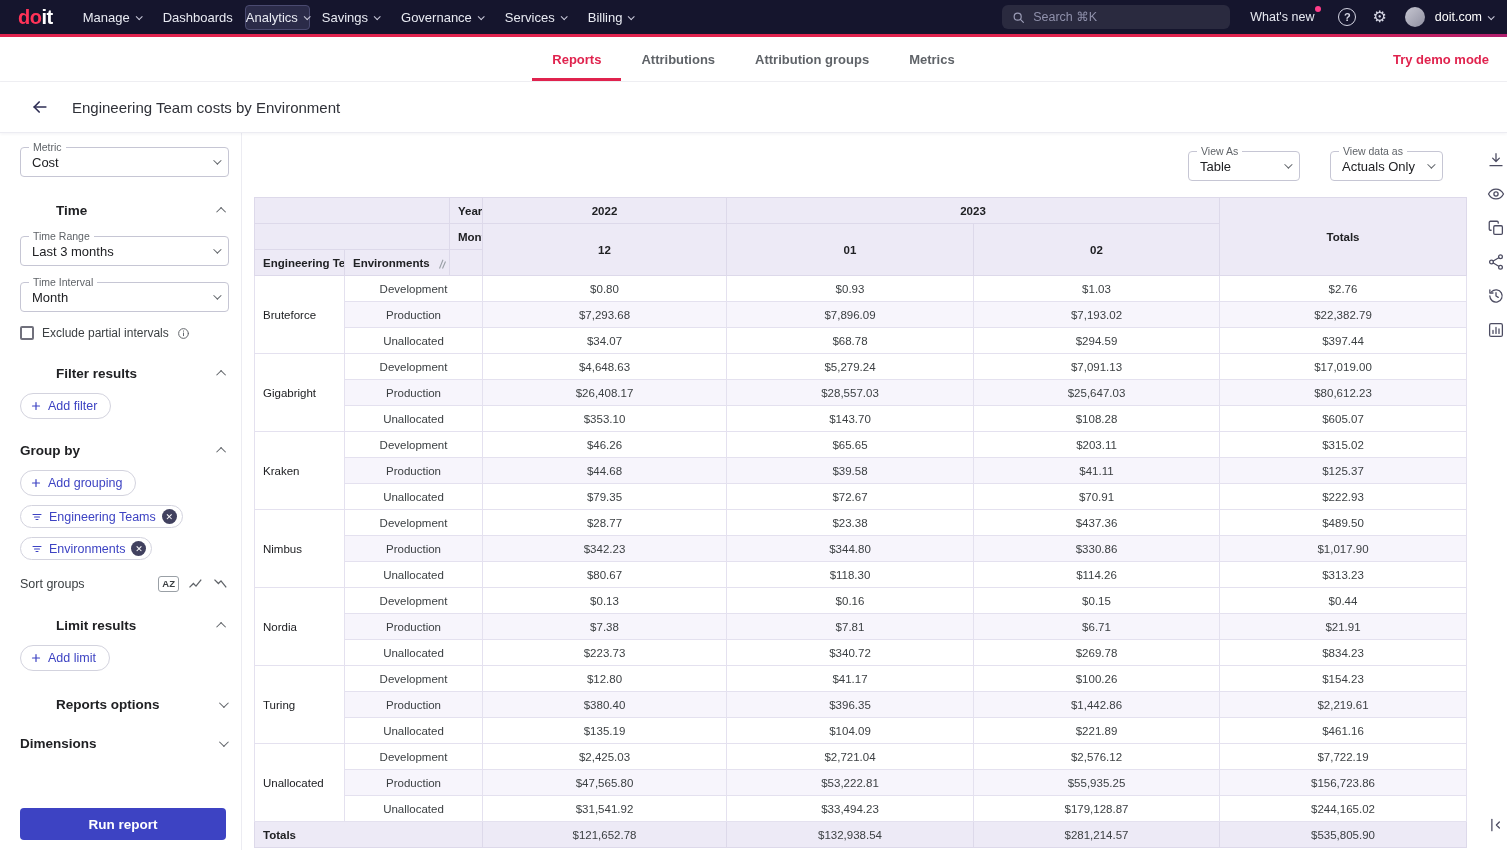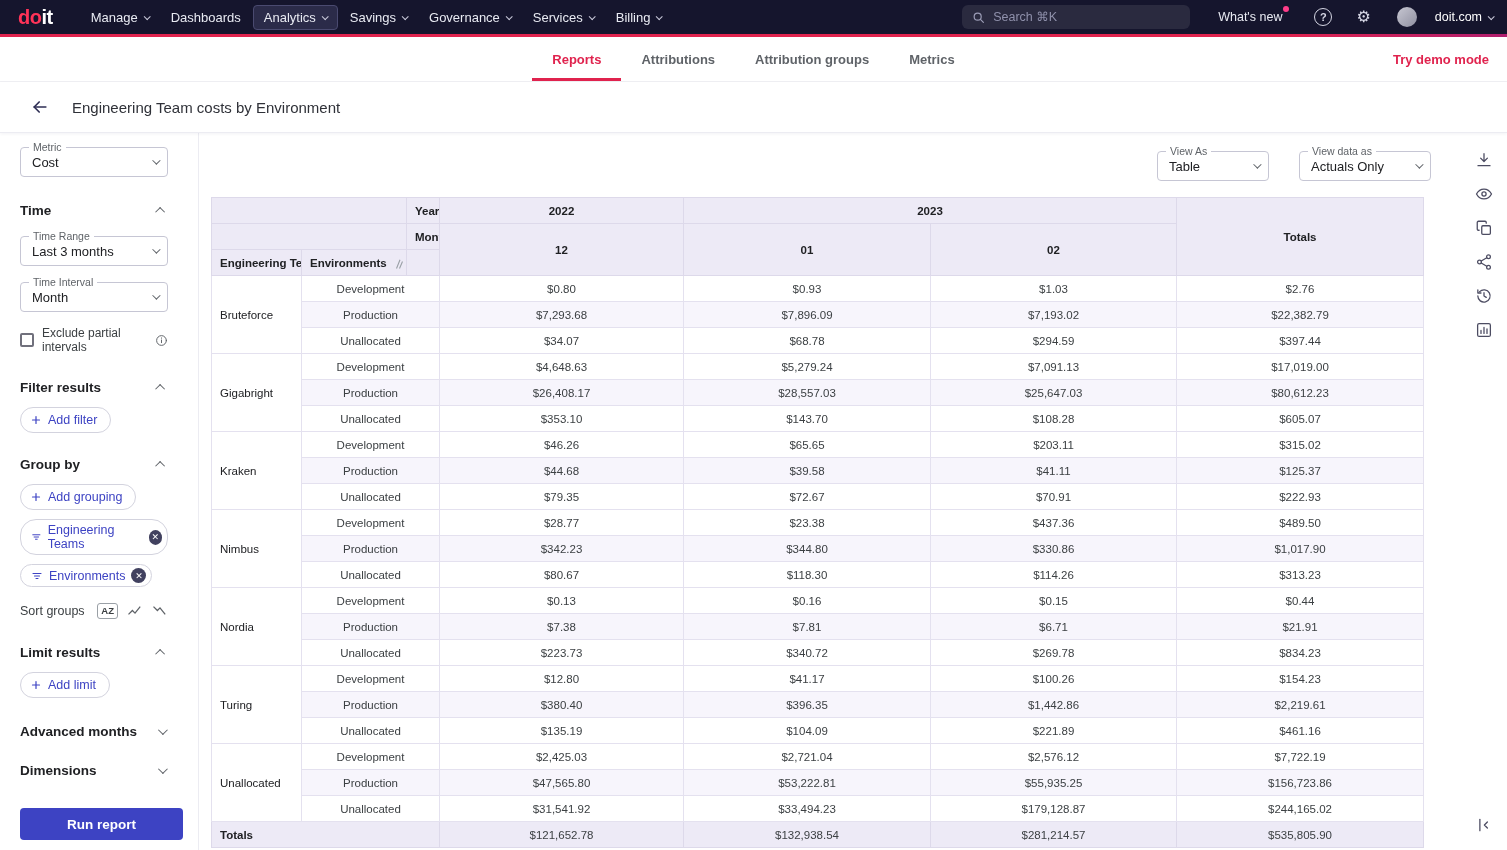--- a/index.html
+++ b/index.html
@@ -1,25 +1,25 @@
 <!DOCTYPE html>
 <html><head>
 <meta charset="utf-8">
 <style>
   * { box-sizing: border-box; margin: 0; padding: 0; }
   html,body { width:1507px; height:850px; overflow:hidden; }
   body { font-family:"Liberation Sans", sans-serif; background:#fff; color:#3c4043; position:relative; }
 
   
-  .topnav { height:34px; background:#15152d; display:flex; align-items:center; padding:0 14px 0 18px; gap:10px; }
+  .topnav { height:34px; background:#15152d; display:flex; align-items:center; padding:0 14px 0 18px; gap:2px; }
   .logo { font-size:20px; font-weight:bold; letter-spacing:-0.5px; margin-right:18px; cursor:pointer; line-height:1; }
   .logo .p1 { color:#ff3358; }
   .logo .p2 { color:#ffffff; }
   .nav-item { display:flex; align-items:center; gap:6px; color:#e8eaf2; font-size:13px; padding:5px 10px; border-radius:4px; cursor:pointer; white-space:nowrap; }
-  .nav-item.active { background:#2b2b49; border:1px solid #4a4a70; padding:4px 10px; }
+  .nav-item.active { background:#2b2b49; border:1px solid #4a4a70; padding:4px 0; }
   .navchev { width:5px; height:5px; border-right:1.5px solid #c9c9da; border-bottom:1.5px solid #c9c9da; transform:rotate(45deg) translateY(-1px); }
   .searchbox { margin-left:auto; width:228px; height:24px; background:rgba(255,255,255,0.09); border-radius:6px; display:flex; align-items:center; gap:8px; padding:0 10px; }
   .searchbox input { flex:1; background:transparent; border:none; outline:none; color:#cfd0e0; font-size:12.5px; font-family:inherit; }
   .searchbox input::placeholder { color:#8f90ab; }
   .whatsnew { color:#e8eaf2; font-size:12.5px; margin-left:18px; position:relative; cursor:pointer; padding-right:6px; }
   .whatsnew .dot { position:absolute; top:-4px; right:-1px; width:6px; height:6px; border-radius:50%; background:#ff3d8a; }
   .help-circle { width:18px; height:18px; border-radius:50%; border:1.6px solid #d5d6e4; color:#d5d6e4; font-size:11px; font-weight:bold; display:grid; place-items:center; margin-left:16px; cursor:pointer; }
   .gear { color:#d5d6e4; font-size:16px; margin-left:14px; cursor:pointer; line-height:1; }
   .avatar { width:20px; height:20px; border-radius:50%; background:linear-gradient(135deg,#c7c7d2,#8f8fa0); margin-left:16px; cursor:pointer; }
   .account { display:flex; align-items:center; gap:6px; color:#fff; font-size:12.5px; margin-left:8px; cursor:pointer; }
@@ -31,21 +31,21 @@
   .tab.active { color:#e0234e; box-shadow:inset 0 -3px 0 #e0234e; }
   .try-demo { position:absolute; right:18px; top:0; bottom:0; display:flex; align-items:center; color:#e0234e; font-size:13px; font-weight:bold; cursor:pointer; }
 
   
   .page-header { height:51px; display:flex; align-items:center; gap:22px; padding:0 30px; border-bottom:1px solid #ececf2; box-shadow:0 1px 3px rgba(40,40,80,0.06); position:relative; z-index:2; background:#fff; }
   .back-btn { display:grid; place-items:center; cursor:pointer; }
   .page-title { font-size:15px; color:#2f3138; }
 
   
   .content { display:flex; height:717px; }
-  .sidebar { width:199px; padding:14px 30px 10px 20px; border-right:1px solid #ececf2; position:relative; flex:none; }
+  .sidebar { width:242px; padding:14px 12px 10px 20px; border-right:1px solid #ececf2; position:relative; flex:none; }
   .main { flex:1; padding:6px 6px 0 12px; position:relative; }
   .rail { width:46px; flex:none; position:relative; display:flex; flex-direction:column; align-items:center; padding-top:18px; gap:16px; }
 
   
   .mselect { position:relative; border:1px solid #c6c6d4; border-radius:4px; height:30px; display:flex; align-items:center; justify-content:space-between; padding:0 9px 0 11px; font-size:13px; color:#202124; background:#fff; cursor:pointer; }
   .mselect .flabel { position:absolute; top:-7px; left:8px; background:#fff; padding:0 4px; font-size:10.5px; color:#5f6368; white-space:nowrap; }
   .caret { width:6px; height:6px; border-right:1.6px solid #5f6368; border-bottom:1.6px solid #5f6368; transform:rotate(45deg) translateY(-2px); flex:none; }
 
   
   .section-head { display:flex; align-items:center; justify-content:space-between; font-size:13.5px; font-weight:bold; color:#202124; cursor:pointer; }
@@ -55,26 +55,26 @@
   .check-row { display:flex; align-items:center; gap:8px; margin-top:14px; font-size:12px; color:#3c4043; }
   .checkbox { width:14px; height:14px; border:2px solid #70707c; border-radius:2px; flex:none; cursor:pointer; }
   .pill-btn { display:inline-flex; align-items:center; gap:6px; border:1px solid #d3d3de; border-radius:16px; padding:5px 13px 5px 9px; color:#3d43c3; font-size:12.5px; font-weight:normal; background:#fff; cursor:pointer; }
   .chip { display:inline-flex; align-items:center; gap:6px; border:1px solid #d3d3de; border-radius:16px; padding:3px 5px 3px 10px; color:#3d43c3; font-size:12.5px; background:#fff; cursor:pointer; margin-top:9px; }
   .chip-x { width:15px; height:15px; border-radius:50%; background:#41415f; color:#fff; font-size:9px; display:grid; place-items:center; cursor:pointer; }
   .sort-row { display:flex; align-items:center; gap:9px; margin-top:16px; font-size:12.5px; color:#3c4043; }
   .sort-az { border:1px solid #9aa0a6; border-radius:3px; font-size:9.5px; font-weight:bold; color:#3c4043; padding:2px 3px; margin-left:auto; cursor:pointer; line-height:1; }
   .sort-icon { cursor:pointer; display:grid; place-items:center; }
   .run-btn { position:absolute; left:20px; right:15px; bottom:10px; height:32px; background:#3d43c3; color:#fff; border:none; border-radius:4px; font-size:13.5px; font-weight:bold; font-family:inherit; cursor:pointer; }
 
-  .mt26 { margin-top:26px; } .mt24 { margin-top:24px; } .mt16 { margin-top:16px; } .mt12 { margin-top:12px; } .mt18 { margin-top:18px; }
+  .mt26 { margin-top:26px;margin-left:36px; } .mt24 { margin-top:24px; } .mt16 { margin-top:16px; } .mt12 { margin-top:12px; } .mt18 { margin-top:18px; }
 
   
   .view-controls { display:flex; justify-content:flex-end; gap:30px; margin:12px 24px 16px 0; }
   .view-controls .mselect.vas { width:112px; }
-  .view-controls .mselect.vda { width:132px; }
+  .view-controls .mselect.vda { width:113px; }
 
   
   table.report { border-collapse:collapse; width:1212px; font-size:11.5px; color:#3c4043; table-layout:fixed; }
   table.report th, table.report td { border:1px solid #e4e1ef; padding:0 8px; height:26px; overflow:hidden; white-space:nowrap; }
   table.report th { background:#edeaf6; color:#202124; font-weight:bold; border-color:#ddd9ea; }
   th.yr1 { height:24px; } th.mr { height:22px; font-weight:bold; }
   th.cols { height:28px; text-align:left; position:relative; }
   td.team { text-align:left; background:#fff; vertical-align:middle; color:#202124; }
   td.env { text-align:center; }
   td.val { text-align:center; }
@@ -258,21 +258,21 @@
     </div>
     <div class="mt12"><span class="pill-btn">
       <svg width="12" height="12" viewBox="0 0 24 24" fill="none" stroke="#3d43c3" stroke-width="2.4" stroke-linecap="round">
             <path d="M12 5v14M5 12h14"></path>
           </svg>
       <span>Add limit</span>
         </span>
     </div>
 
     <div class="section-head mt26">
-      <span>Advanced months</span>
+      <span>Reports options</span>
       <span class="chev down"></span>
     </div>
     <div class="section-head mt24">
       <span>Dimensions</span>
       <span class="chev down"></span>
     </div>
 
     <button class="run-btn">Run report</button>
   </div>
 

